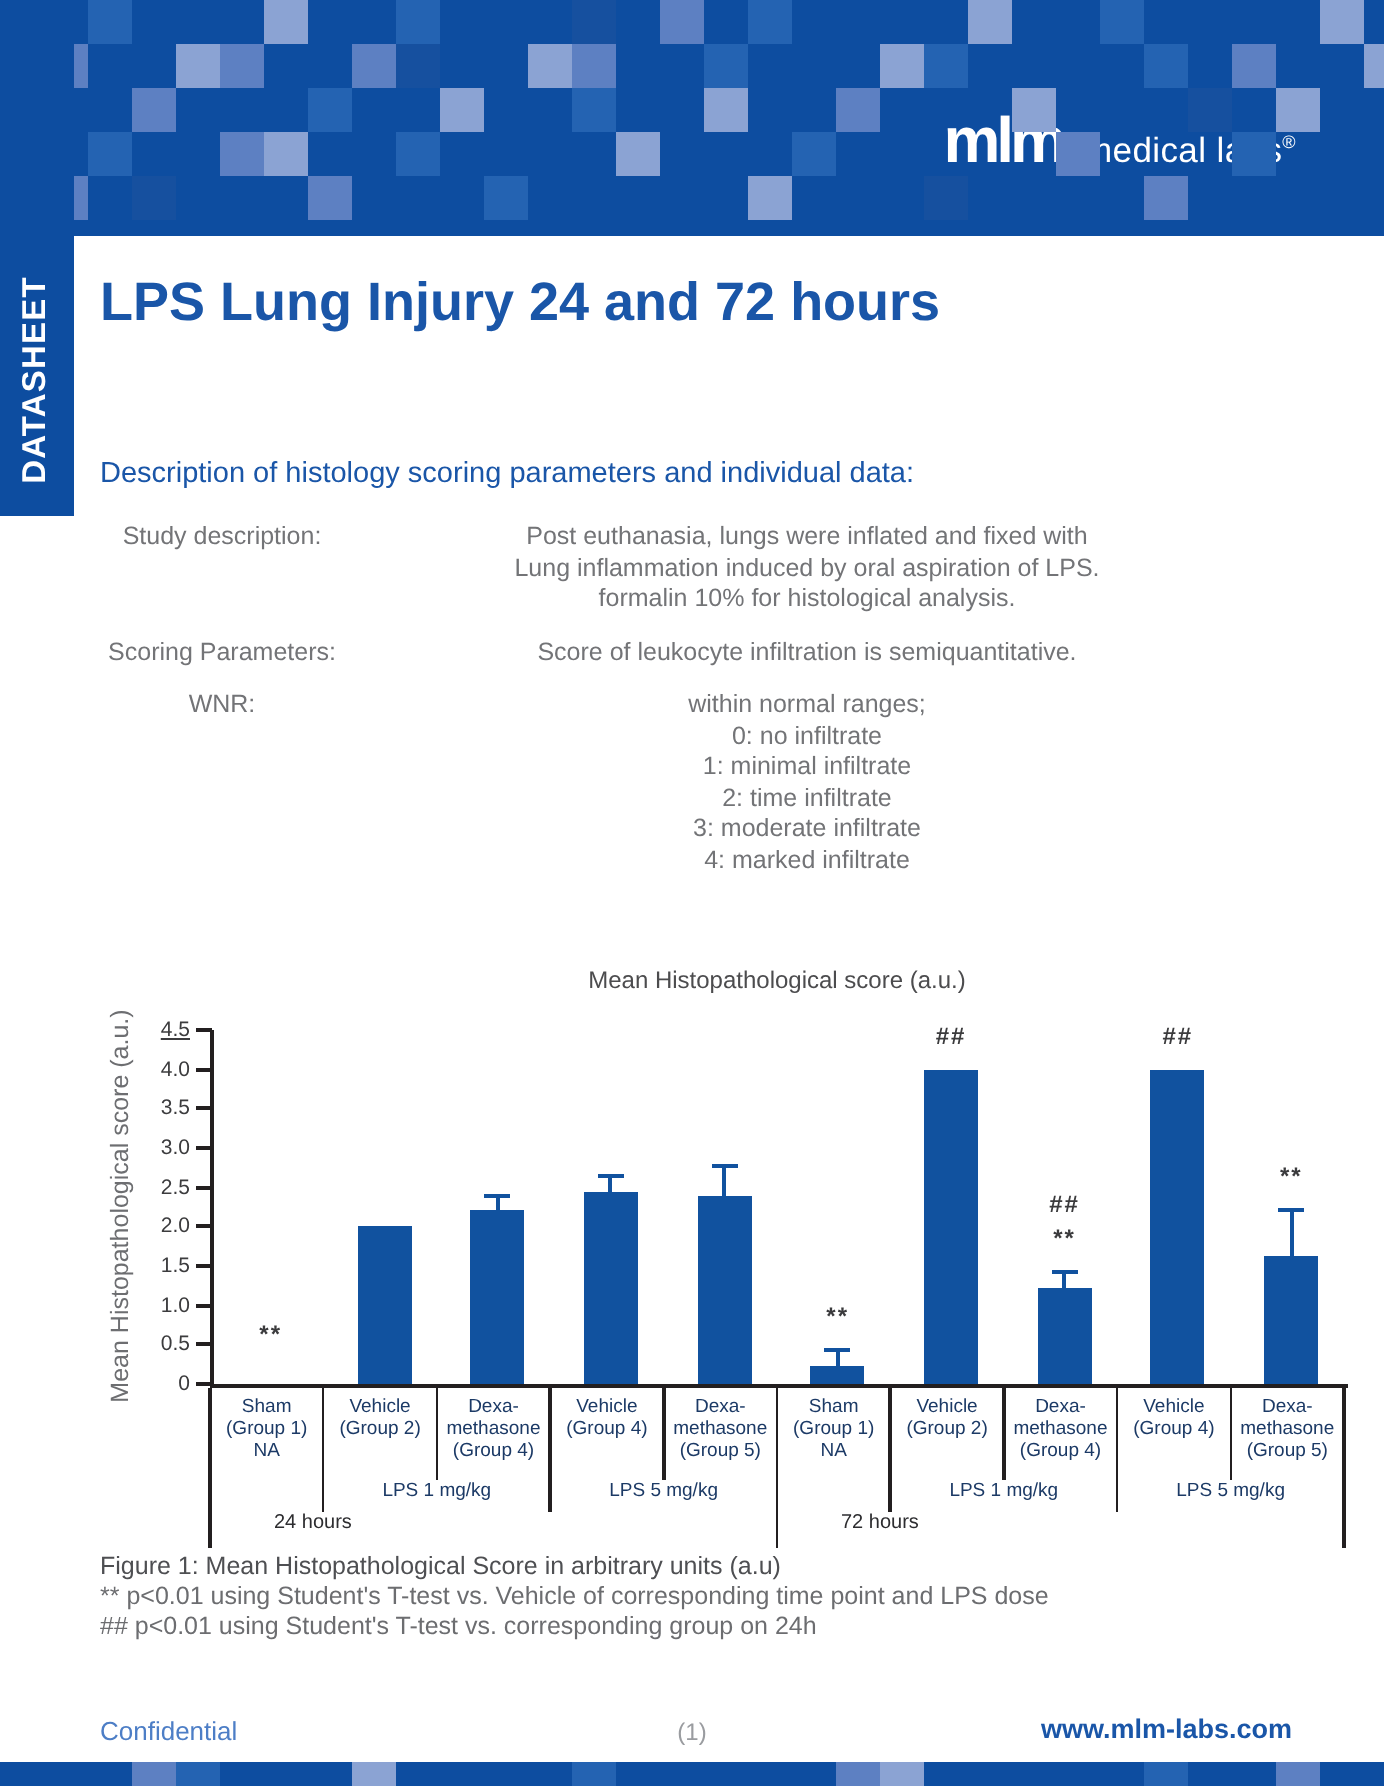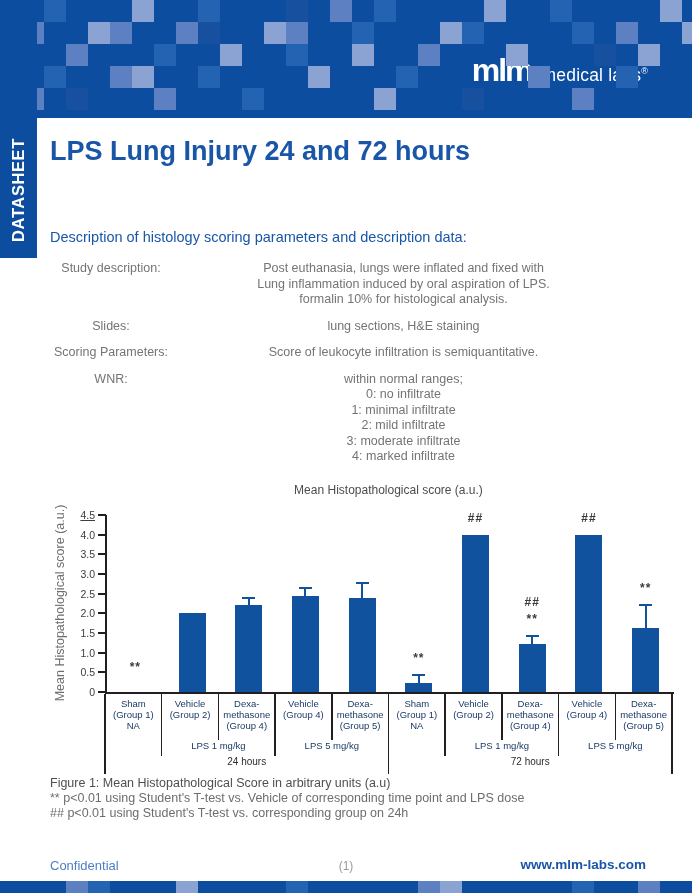--- a/index.html
+++ b/index.html
@@ -47,21 +47,21 @@
   .ann { position:absolute; width:44px; text-align:center; font-size:12px;
          font-weight:700; color:#3b3b3d; letter-spacing:1px; }
   .ytick-label { position:absolute; width:40px; text-align:right;
                  font-size:10.5px; color:#3c3c3e; }
   .ytick-mark { position:absolute; height:2px; background:#231f20; }
   .xaxis { position:absolute; left:105px; top:694px; width:567px; height:80px; }
   .xcell { position:absolute; top:0; padding-top:4px; text-align:center;
            font-size:9.5px; line-height:11px; color:#1c3a66; }
   .xsep { position:absolute; top:0; width:1.5px; background:#231f20; }
   .xdose { position:absolute; top:46px; text-align:center; font-size:9.5px; color:#1c3a66; }
-  .xtime { position:absolute; top:62px; text-align:center; font-size:10px; color:#2d2d30; }
+  .xtime { position:absolute; top:62px; text-align:left; font-size:10px; color:#2d2d30;margin-left:32px; }
   
   .caption { position:absolute; left:50px; top:776px; font-size:12.5px;
              line-height:15.2px; color:#6c6d70; }
   .caption-title { color:#4e4f52; }
   .footer-conf { position:absolute; left:50px; top:858px; font-size:13px; color:#4d7ec6; }
   .footer-page { position:absolute; left:0; top:859px; width:692px; text-align:center;
                  font-size:12px; color:#9a9ca0; }
   .footer-site { position:absolute; right:46px; top:857px; font-size:13.5px;
                  font-weight:700; color:#1a56a8; }
   .bottom-band { position:absolute; left:0; top:881px; width:692px; height:12px;
@@ -124,50 +124,44 @@
       <div class="sq" style="left: 242px; top: 88px; background: rgb(36, 99, 178);"></div>
       <div class="sq" style="left: 374px; top: 88px; background: rgb(139, 163, 211);"></div>
       <div class="sq" style="left: 462px; top: 88px; background: rgb(22, 80, 159);"></div>
       <div class="sq" style="left: 572px; top: 88px; background: rgb(93, 128, 194);"></div>
     </div>
 
   <div class="sidebar-block"></div>
   <div class="sidebar-label">DATASHEET</div>
 
   <h1 class="title" style="margin:0">LPS Lung Injury 24 and 72 hours</h1>
-  <div class="section-heading">Description of histology scoring parameters and description data:</div>
+  <div class="section-heading">Description of histology scoring parameters and individual data:</div>
 
   <div class="details" id="details">
       <div class="detail-row">
         <div>Study description:</div>
         <div>
           <div>Post euthanasia, lungs were inflated and fixed with</div>
           <div>Lung inflammation induced by oral aspiration of LPS.</div>
           <div>formalin 10% for histological analysis.</div>
         </div>
       </div>
       <div class="detail-row">
-        <div>Slides:</div>
-        <div>
-          <div>lung sections, H&amp;E staining</div>
-        </div>
-      </div>
-      <div class="detail-row">
         <div>Scoring Parameters:</div>
         <div>
           <div>Score of leukocyte infiltration is semiquantitative.</div>
         </div>
       </div>
       <div class="detail-row">
         <div>WNR:</div>
         <div>
           <div>within normal ranges;</div>
           <div>0: no infiltrate</div>
           <div>1: minimal infiltrate</div>
-          <div>2: mild infiltrate</div>
+          <div>2: time infiltrate</div>
           <div>3: moderate infiltrate</div>
           <div>4: marked infiltrate</div>
         </div>
       </div>
     </div>
 
   <div class="chart-title">Mean Histopathological score (a.u.)</div>
   <div class="ylabel">Mean Histopathological score (a.u.)</div>
   <div class="plot" id="plot">
       <div class="ytick-mark" style="left: -9px; width: 8px; top: 176px;"></div>

